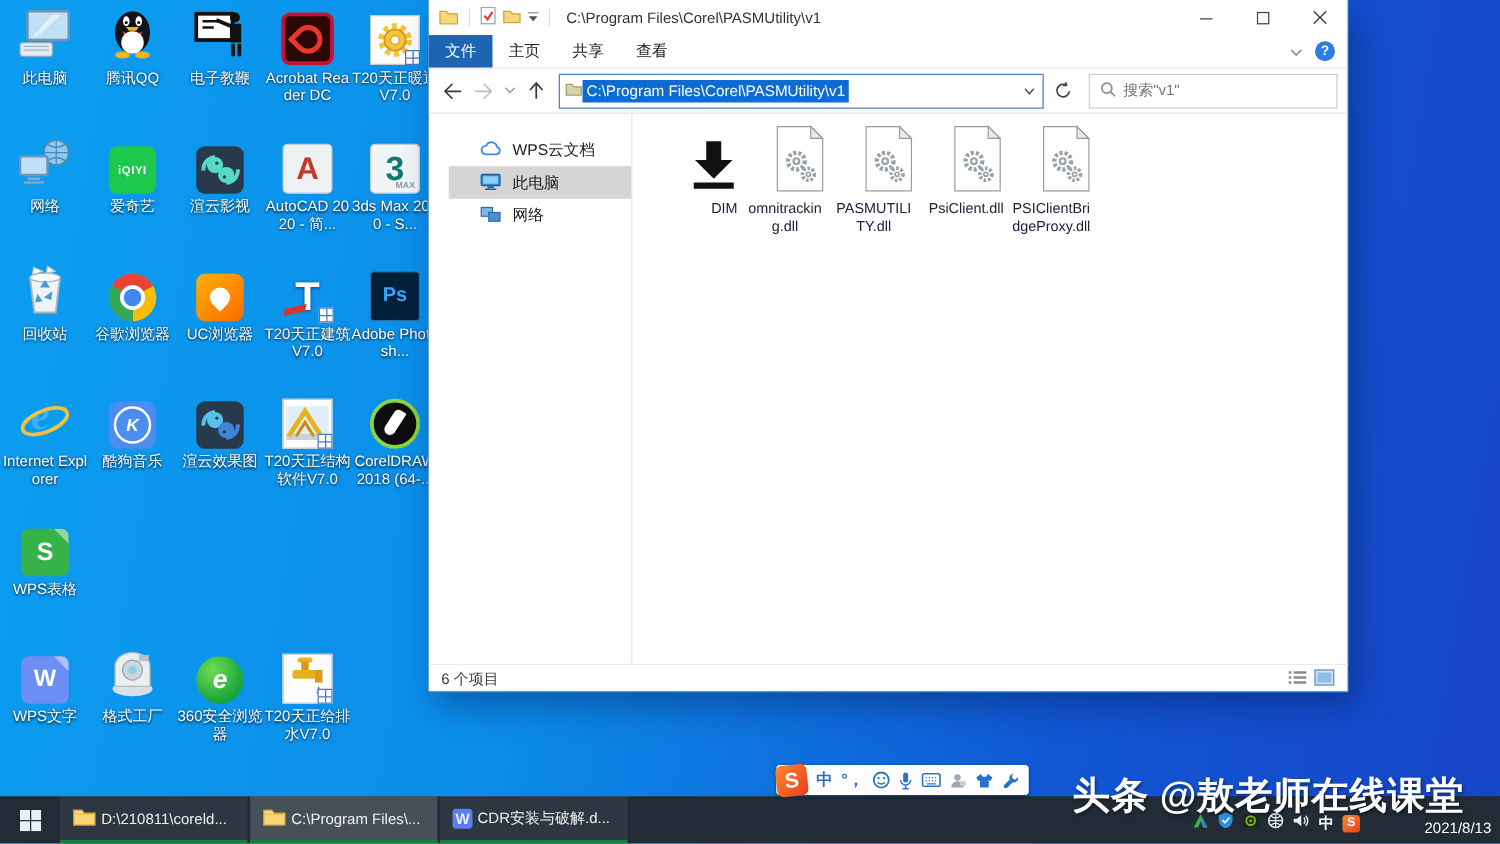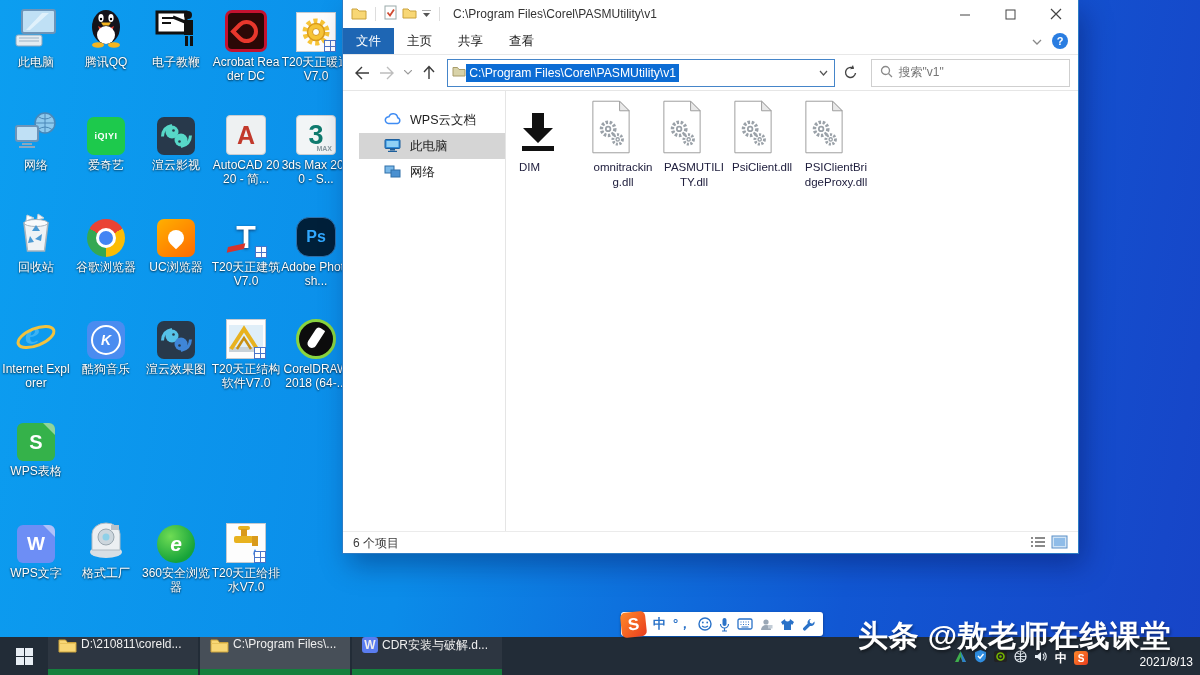--- a/index.html
+++ b/index.html
@@ -20,21 +20,21 @@
   .glyph{font-weight:900;color:#fff;}
   .acro{width:36px;height:36px;background:#2b0806;border:3px solid #c41230;border-radius:7px;
     display:flex;align-items:center;justify-content:center;}
   .acro i{display:block;width:15px;height:15px;border:4px solid #e8372c;border-radius:50% 50% 50% 0;transform:rotate(45deg);}
   .chrome{width:38px;height:38px;border-radius:50%;position:relative;
     background:conic-gradient(from -60deg,#ea4335 0 120deg,#fbbc05 120deg 240deg,#34a853 240deg 360deg);}
   .chrome i{position:absolute;left:50%;top:50%;width:14px;height:14px;margin:-10px 0 0 -10px;
     background:#4285f4;border:3px solid #fff;border-radius:50%;}
   .uc{background:linear-gradient(140deg,#ffb000,#ff6a00);}
   .uc i{width:16px;height:16px;background:#fff;border-radius:50% 50% 0 50%;transform:rotate(45deg);}
-  .pstile{background:#00203a;border:1px solid #2f6fa8;border-radius:13px;}
+  .pstile{background:#00203a;border:1px solid #2f6fa8;border-radius:3px;}
   .ie-wrap{position:relative;width:42px;height:40px;}
   .ie-wrap .e{position:absolute;left:10px;top:-4px;font:italic 900 33px "Liberation Serif",serif;color:#3db3f2;}
   .ie-wrap svg{position:absolute;left:0;top:0;}
   .kg{background:#4a8cf0;border-radius:8px;}
   .kg i{width:26px;height:26px;border:2px solid #fff;border-radius:50%;display:flex;align-items:center;justify-content:center;}
   .cdr{width:34px;height:34px;border-radius:50%;background:#0d0d0d;border:3px solid #8ad43f;position:relative;}
   .cdr i{position:absolute;left:12px;top:5px;width:9px;height:22px;background:#fff;border-radius:10px 2px 12px 12px;transform:rotate(33deg);}
   .wps{border-radius:6px;position:relative;overflow:hidden;}
   .wps i{position:absolute;right:0;top:0;width:0;height:0;border-style:solid;border-width:0 12px 12px 0;border-color:transparent rgba(255,255,255,.45) transparent transparent;}
   .g360{width:38px;height:38px;border-radius:50%;background:radial-gradient(circle at 35% 30%,#6fdc54,#16a33a 72%);
@@ -60,30 +60,30 @@
   .addr-text{background:#0c6cd4;color:#fff;padding:2px 3px;font-size:12.2px;white-space:nowrap;}
   .addr-dd{margin-left:auto;width:22px;display:flex;align-items:center;justify-content:center;align-self:stretch;}
   .refresh{width:26px;height:26px;display:flex;align-items:center;justify-content:center;}
   .search{width:188px;height:26px;border:1px solid #cfcfcf;display:flex;align-items:center;gap:6px;padding:0 8px;
     color:#767676;font-size:12px;margin-left:4px;}
   .wbody{display:flex;height:440px;padding-left:16px;}
   .side{width:147px;border-right:1px solid #e5e5e5;padding-top:16px;box-sizing:border-box;}
   .srow{height:26px;display:flex;align-items:center;gap:9px;padding-left:25px;font-size:12.5px;color:#1c1c1c;}
   .srow.sel{background:#d5d5d5;}
   .filearea{flex:1;padding:8px 0 0 13px;display:flex;flex-wrap:wrap;align-content:flex-start;}
-  .ftile{width:71px;display:flex;flex-direction:column;align-items:flex-start;}
+  .ftile{width:71px;display:flex;flex-direction:column;align-items:flex-end;}
   .fico{height:58px;display:flex;align-items:flex-end;justify-content:center;}
   .flabel{margin-top:3px;font-size:11.5px;line-height:15px;color:#21203f;text-align:center;word-break:break-all;max-width:66px;}
   .statusbar{height:22px;border-top:1px solid #ebebeb;display:flex;align-items:center;padding:0 10px;font-size:12px;color:#3c3c3c;}
   .views{margin-left:auto;display:flex;gap:5px;align-items:center;}
   
   .taskbar{position:absolute;left:0;bottom:0;width:1200px;height:38px;background:#222c37;display:flex;align-items:stretch;z-index:50;}
   .start{width:48px;display:flex;align-items:center;justify-content:center;}
-  .tbtn{width:150px;display:flex;gap:4px;padding:0 10px;margin-right:2px;
-    border-bottom:6px solid #15803d;background:rgba(255,255,255,.05);box-sizing:border-box;}
+  .tbtn{width:150px;display:flex;align-items:center;gap:4px;padding:0 10px;margin-right:2px;
+    border-bottom:3px solid #15803d;background:rgba(255,255,255,.05);box-sizing:border-box;}
   .tbtn.active{background:rgba(255,255,255,.17);}
   .tbtn span{font-size:12px;color:#efefef;white-space:nowrap;overflow:hidden;}
   .wdoc{min-width:16px;height:16px;background:#5a7df0;border-radius:3px;color:#fff;font-size:10px;font-weight:bold;
     display:flex;align-items:center;justify-content:center;}
   .tray{position:absolute;left:954px;top:649px;display:flex;gap:7px;align-items:center;z-index:55;}
   .tray-date{position:absolute;right:7px;top:655px;color:#fff;font-size:12px;z-index:55;}
   
   .sogou{position:absolute;left:621px;top:612px;height:24px;display:flex;align-items:center;background:#fff;
     border-radius:3px;padding-right:8px;gap:7px;box-shadow:0 1px 3px rgba(0,0,0,.4);z-index:60;}
   .slogo{width:25px;height:25px;border-radius:5px;background:linear-gradient(135deg,#ff8a2a,#e83c1e);

